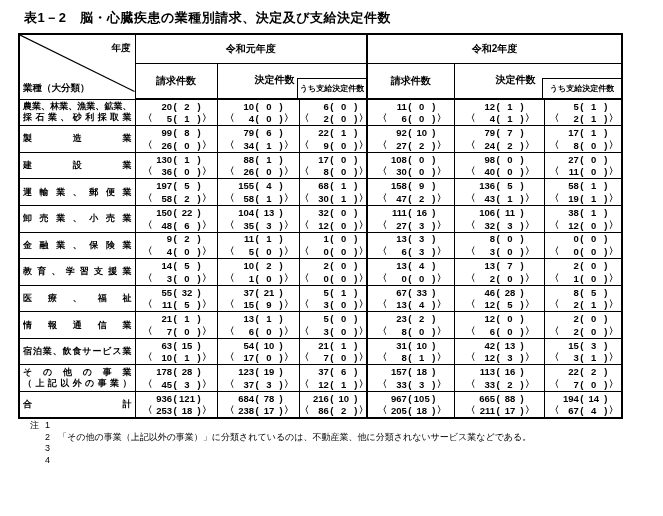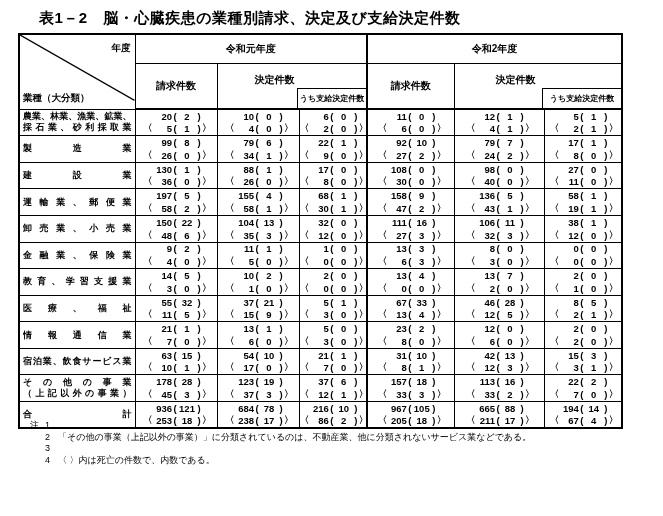--- a/index.html
+++ b/index.html
@@ -5,35 +5,35 @@
   html, body {
     margin: 0; padding: 0;
     width: 663px; height: 516px;
     background: #ffffff;
     font-family: "Liberation Sans", "DejaVu Sans", sans-serif;
     color: #000;
     position: relative;
     overflow: hidden;
   }
   .page-title {
-    position: absolute; left: 39px; top: 9px;
-    font-size: 15px; font-weight: bold; letter-spacing: 0.5px;
+    position: absolute; left: 24px; top: 9px;
+    font-size: 13px; font-weight: bold; letter-spacing: 0.5px;
     white-space: nowrap;
   }
   table.main-table {
     position: absolute; left: 18px; top: 33px;
     border-collapse: collapse; table-layout: fixed;
     border: 2px solid #000;
   }
   .main-table th, .main-table td {
     border: 1px solid #000; padding: 0; box-sizing: border-box;
     font-weight: bold;
   }
   thead tr.hr1 { height: 29px; }
-  thead tr.hr2 { height: 46px; }
+  thead tr.hr2 { height: 36px; }
   thead th { font-size: 10px; text-align: center; vertical-align: middle; }
   thead tr.hr2 th { border-bottom: 2px solid #000; }
   .y2l { border-left: 2px solid #000 !important; }
 
   
   th.corner { position: relative; padding: 8px; }
   th.corner svg { position: absolute; left: 0; top: 0; width: 100%; height: 100%; }
   .corner-year { position: absolute; top: 7px; right: 4px; font-size: 9.5px; font-weight: bold; }
   .corner-ind  { position: absolute; bottom: 4px; left: 3px; font-size: 9.5px; font-weight: bold; }
 
@@ -1488,16 +1488,15 @@
       </div>
       <div class="note-row">
         <span class="note-num">2</span>
         <span class="note-text">「その他の事業（上記以外の事業）」に分類されているのは、不動産業、他に分類されないサービス業などである。</span>
       </div>
       <div class="note-row">
         <span class="note-num">3</span>
       </div>
       <div class="note-row">
         <span class="note-num">4</span>
-        <span class="note-text">〈 〉内は死亡の件数で、内数である。</span>
       </div>
     </div>
 </div>
 
 </body></html>

